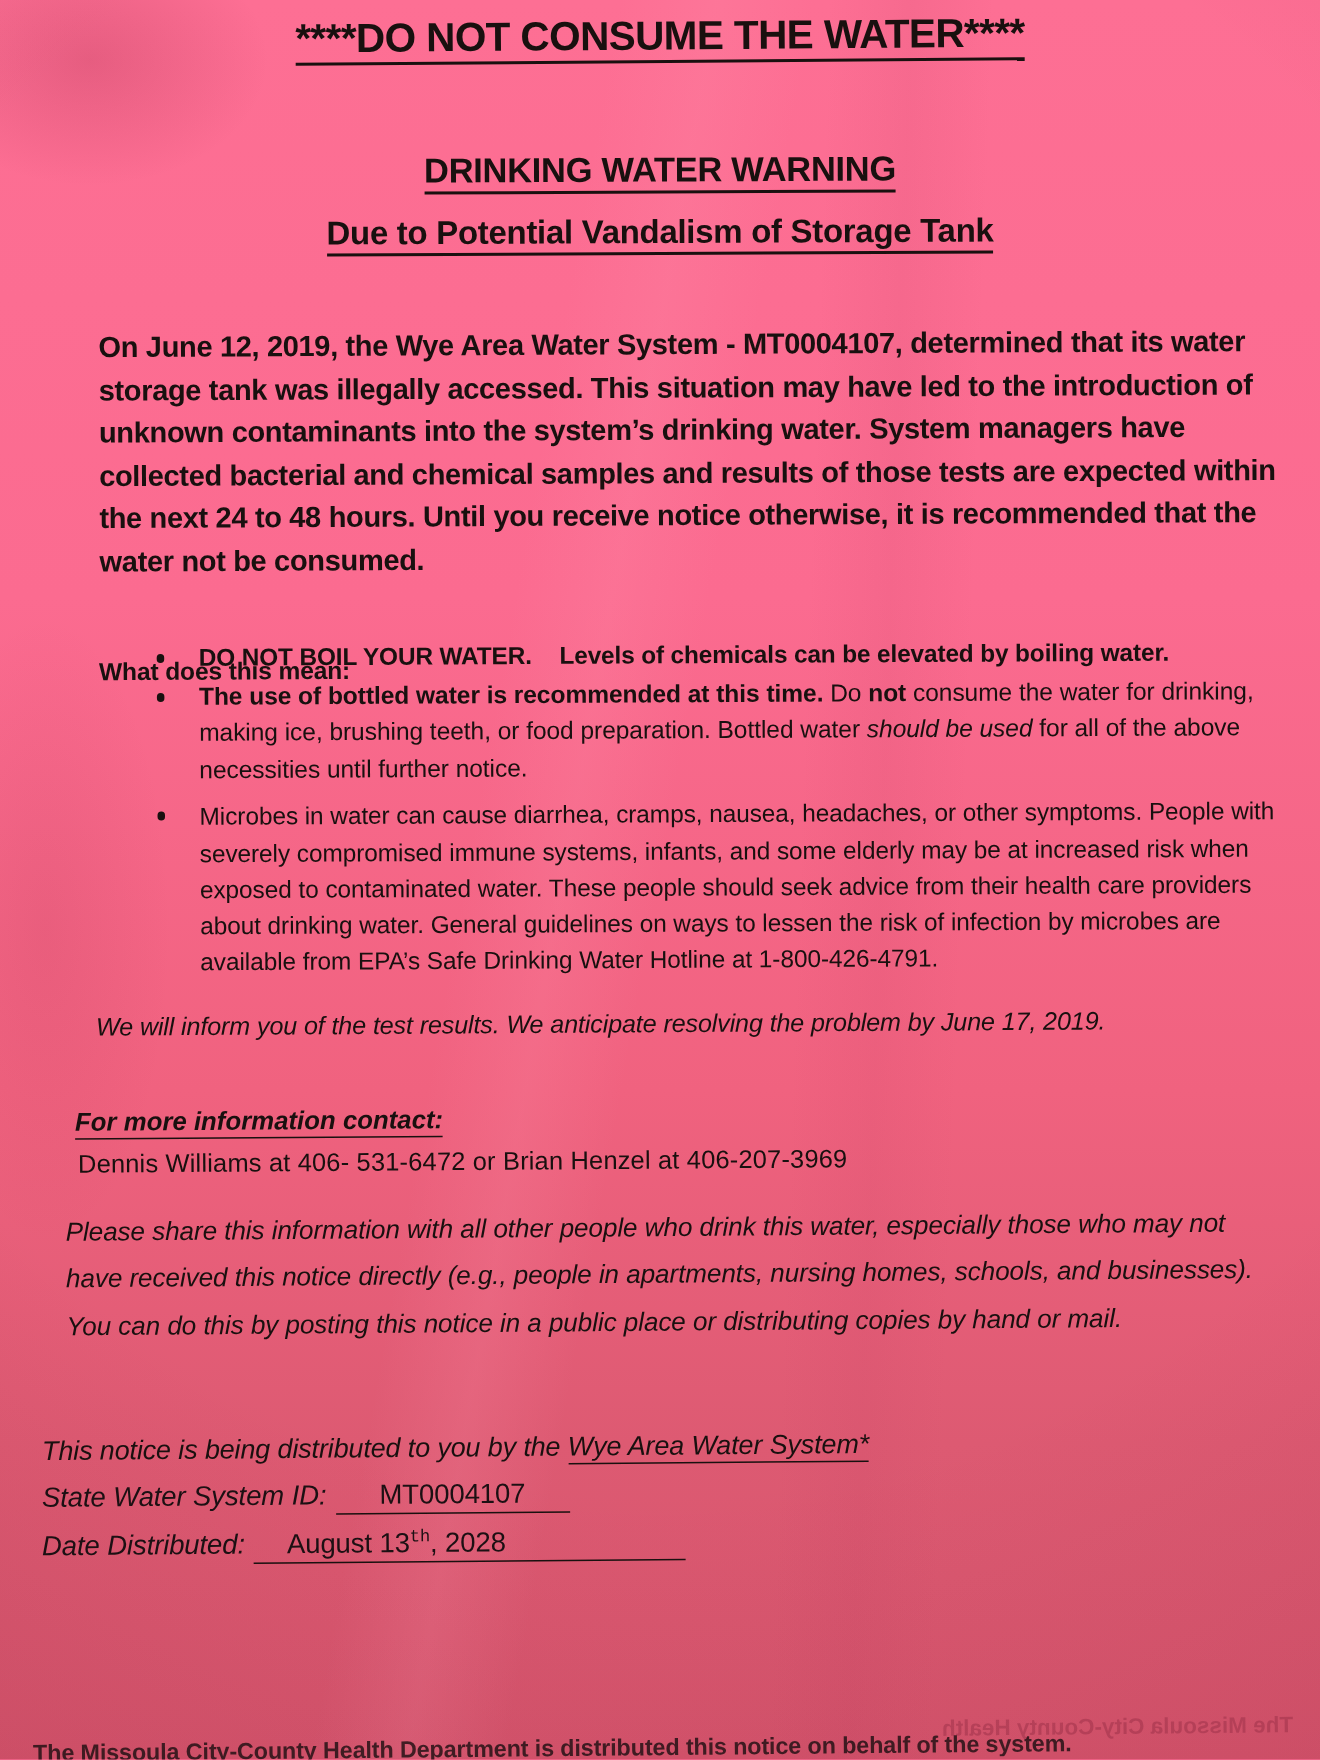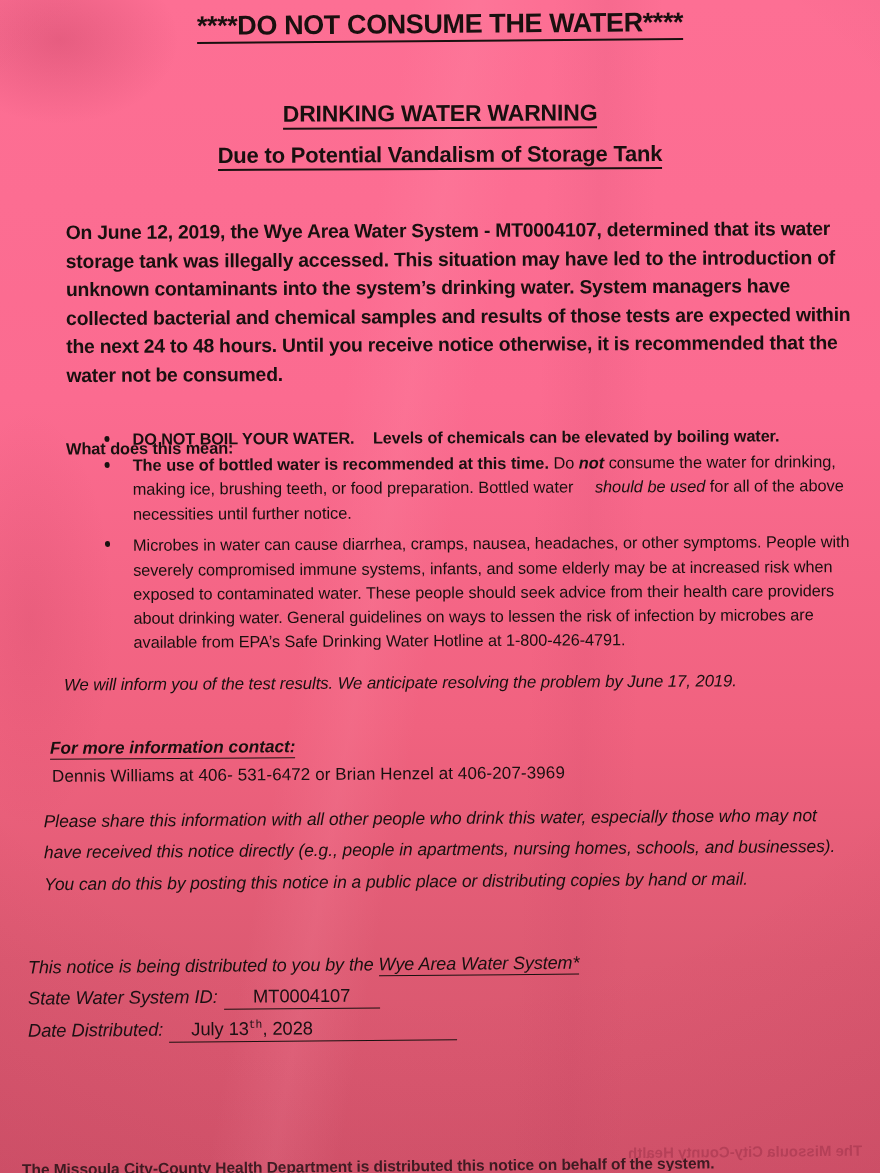--- a/index.html
+++ b/index.html
@@ -128,22 +128,22 @@
   }
   .b2 .lead { font-weight: bold; }
   .b3 {
     font-size: 16.3px;
     line-height: 24.3px;
     letter-spacing: -0.05px;
     margin-top: 7px;
   }
   .b3 .dot { top: 0.5em; }
 
-  em.i { font-style: italic; margin-left: 17px; }
-  b.bi { font-weight: bold; font-style: italic; }
+  em.i { font-style: italic; }
+  b.bi { font-weight: bold; }
 
   
   .inform {
     left: 64px; width: 790px; top: 673px;
     font-size: 16.8px;
     font-style: italic;
     letter-spacing: -0.1px;
     transform: rotate(-0.35deg);
   }
 
@@ -290,19 +290,19 @@
 
   <div class="txt dist1">
     <span>This notice is being distributed to you by the </span><span class="ul">Wye Area Water System*</span>
   </div>
 
   <div class="dist-row r2">
     <span class="lbl">State Water System ID:</span><span class="blank">MT0004107</span>
   </div>
 
   <div class="dist-row r3">
-    <span class="lbl">Date Distributed:</span><span class="blank"><span>July 13</span><sup>th</sup><span>, 2028</span></span>
+    <span class="lbl">Date Distributed:</span><span class="blank"><span>August 13</span><sup>th</sup><span>, 2028</span></span>
   </div>
 
   <div class="showthrough">The Missoula City-County Health</div>
   <div class="footer-cut">The Missoula City-County Health Department is distributed this notice on behalf of the system.</div>
 
 </div>
 
 </body></html>

